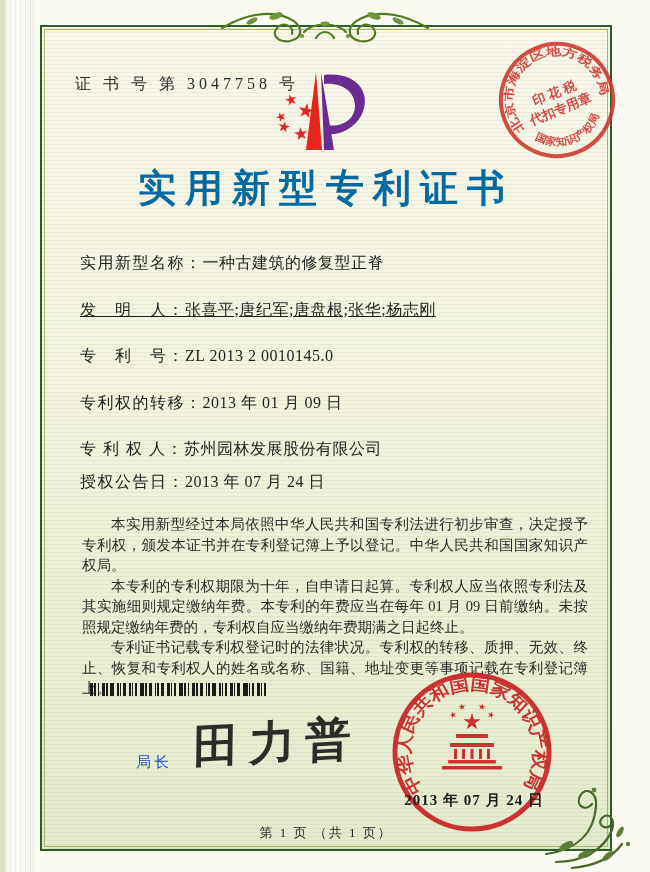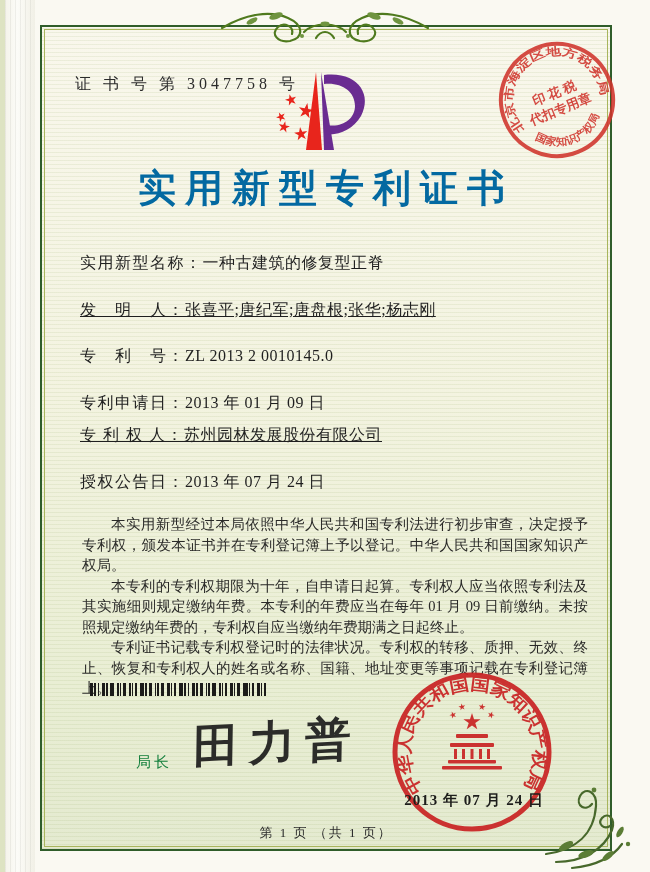--- a/index.html
+++ b/index.html
@@ -38,31 +38,31 @@
     left:75px;top:74px;font-size:16px;color:#2b2b2b;letter-spacing:4px;
   }
   #title{
     left:40px;top:163px;width:572px;text-align:center;
     font-size:38px;font-weight:bold;color:#0369a1;letter-spacing:9px;
   }
   .field-row{left:80px;width:520px;font-size:16px;color:#1f1f1f;white-space:nowrap;}
   .field-label{letter-spacing:1.5px;margin-top:22px;}
   .field-value{letter-spacing:0.5px;}
   #row-0{top:253px;} #row-1{top:300px;text-decoration:underline;} #row-2{top:346px;}
-  #row-3{top:393px;} #row-4{top:425px;text-decoration:underline;} #row-5{top:472px;}
+  #row-3{top:393px;} #row-4{top:439px;} #row-5{top:472px;}
   #body-text{
     left:82px;top:514px;width:506px;color:#2a2a28;
     font-size:14.5px;line-height:20.5px;text-align:justify;
   }
   #body-text p{margin:0;text-indent:2em;}
   #barcode{
     left:90px;top:683px;width:178px;height:13px;display:flex;align-items:stretch;overflow:hidden;
   }
   #barcode .bar{background:#1c1c1a;flex:none;}
-  #sig-role{left:136px;top:753px;font-size:15px;color:#15803d;letter-spacing:3px;}
+  #sig-role{left:136px;top:753px;font-size:15px;color:#1d4ed8;letter-spacing:3px;}
   #sig-name{
     left:193px;top:712px;font-size:46px;font-weight:600;color:#181818;
     letter-spacing:10px;transform:rotate(-3deg) skewX(-4deg);opacity:.9;
   }
   #seal-date{
     left:396px;top:791px;width:156px;text-align:center;
     font-size:15px;font-weight:bold;color:#1d1d1b;letter-spacing:1px;z-index:6;
   }
   #footer-line{
     left:40px;top:824px;width:572px;text-align:center;font-size:13px;color:#2b2b2b;letter-spacing:2px;
@@ -155,21 +155,21 @@
   <div id="row-0" class="abs field-row">
     <span class="field-label">实用新型名称：</span><span class="field-value">一种古建筑的修复型正脊</span>
   </div>
   <div id="row-1" class="abs field-row">
     <span class="field-label">发　明　人：</span><span class="field-value">张喜平;唐纪军;唐盘根;张华;杨志刚</span>
   </div>
   <div id="row-2" class="abs field-row">
     <span class="field-label">专　利　号：</span><span class="field-value">ZL 2013 2 0010145.0</span>
   </div>
   <div id="row-3" class="abs field-row">
-    <span class="field-label">专利申请日：</span><span class="field-value">2013 年 01 月 09 日</span>
+    <span class="field-label">专利权的转移：</span><span class="field-value">2013 年 01 月 09 日</span>
   </div>
   <div id="row-4" class="abs field-row">
     <span class="field-label">专 利 权 人：</span><span class="field-value">苏州园林发展股份有限公司</span>
   </div>
   <div id="row-5" class="abs field-row">
     <span class="field-label">授权公告日：</span><span class="field-value">2013 年 07 月 24 日</span>
   </div>
 
   <div id="body-text" class="abs">
     <p>本实用新型经过本局依照中华人民共和国专利法进行初步审查，决定授予专利权，颁发本证书并在专利登记簿上予以登记。中华人民共和国国家知识产权局。</p>

